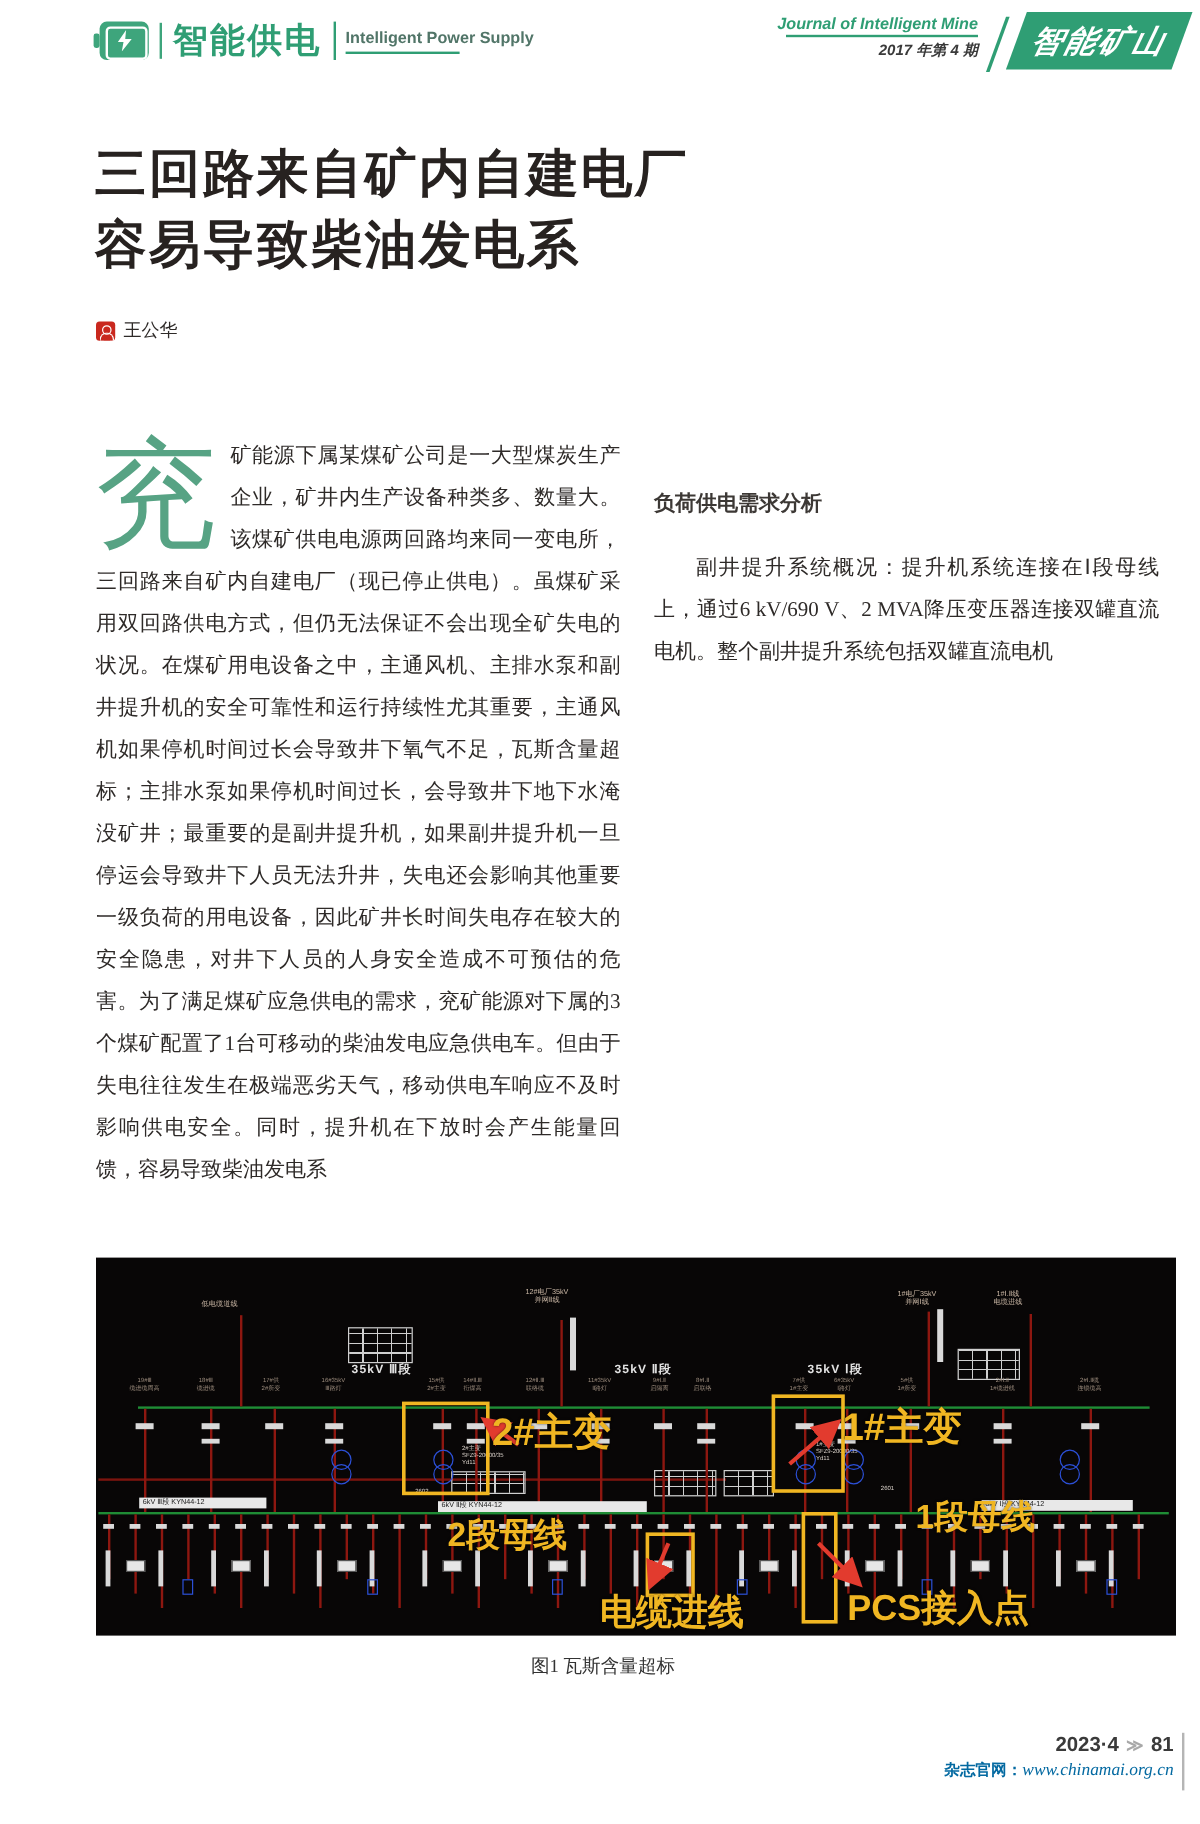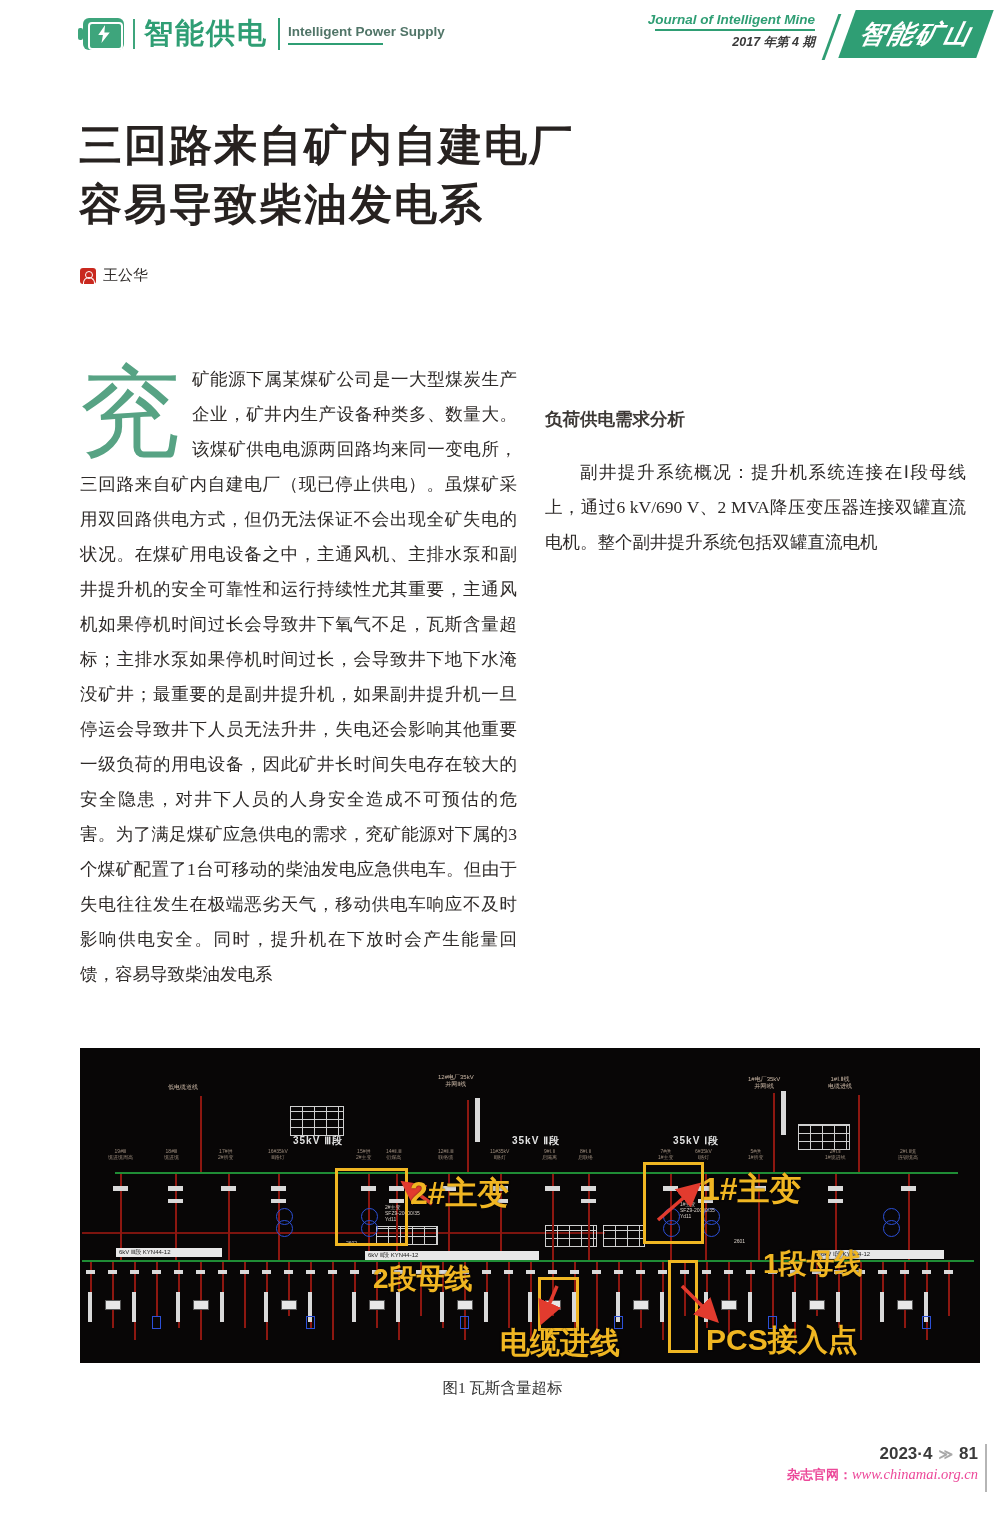--- a/index.html
+++ b/index.html
@@ -69,21 +69,21 @@
          height:9px;padding:0 3px;white-space:nowrap;overflow:hidden;}
   .complab{font-family:"Liberation Sans",sans-serif;font-size:5px;color:#d8d0c8;white-space:pre-line;line-height:6px;}
   .ybox{border:3px solid #f0b622;background:transparent;}
   .ylab{font-family:"Liberation Sans",sans-serif;font-weight:bold;color:#f0b622;white-space:nowrap;
         text-shadow:0 0 2px rgba(0,0,0,.6);}
   
   .caption{position:absolute;left:80px;top:1378px;width:845px;text-align:center;font-size:15.5px;color:#333;}
   .footer{position:absolute;right:22px;top:1444px;text-align:right;}
   .f1{font-family:"Liberation Sans",sans-serif;font-weight:bold;font-size:17px;color:#3a3a3a;}
   .f1 .chev{color:#a8a8a8;font-size:14px;padding:0 6px;}
-  .f2{margin-top:2px;font-size:14.5px;color:#ec4899;}
+  .f2{margin-top:2px;font-size:14.5px;color:#0369a1;}
   .f2 .lbl{font-family:"Liberation Sans",sans-serif;font-weight:bold;font-size:13px;}
   .f2 .url{font-style:italic;font-family:"Liberation Serif",serif;}
   .f-bar{position:absolute;right:13px;top:1444px;width:2px;height:48px;background:#b5b5b5;}
 </style>
 </head>
 <body>
 
 <div class="page">
 
   <div class="hdr-left">

